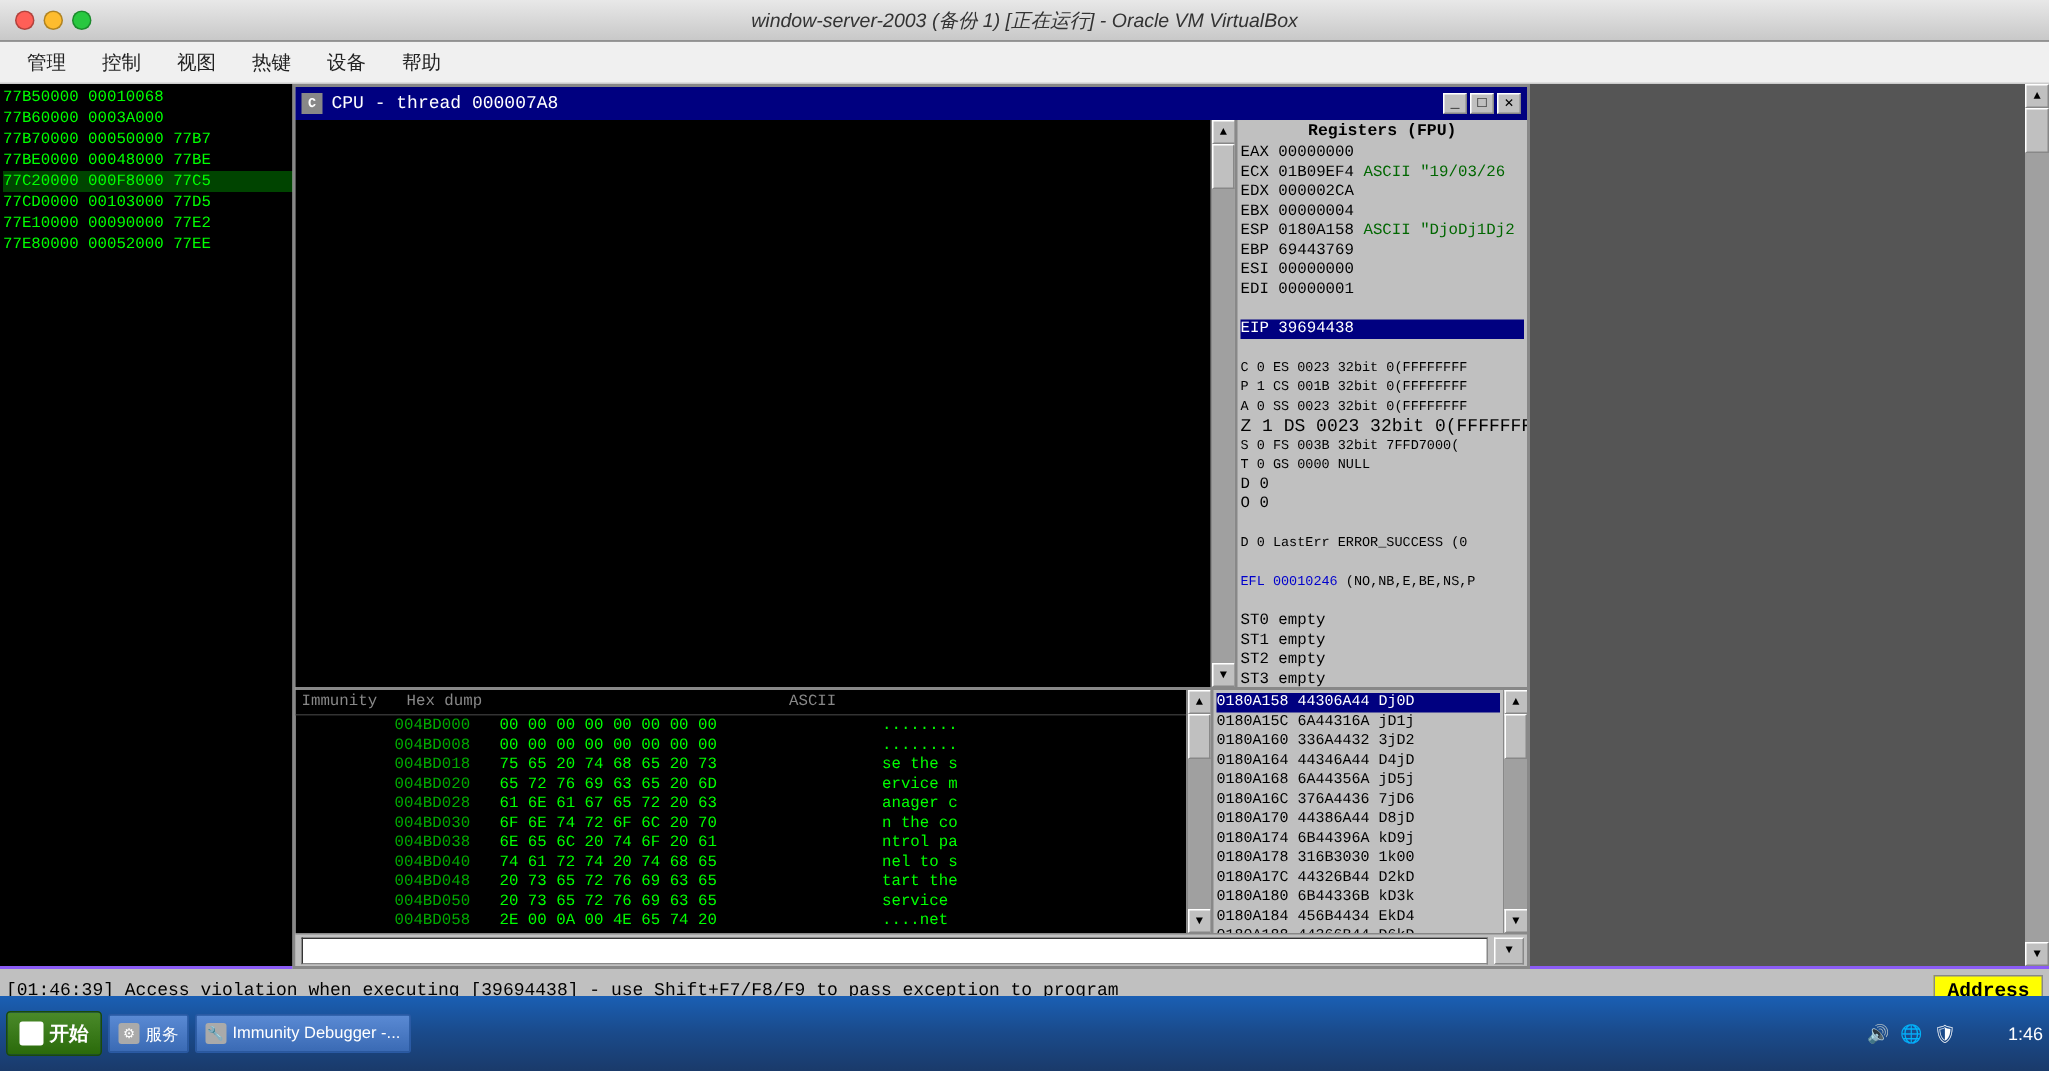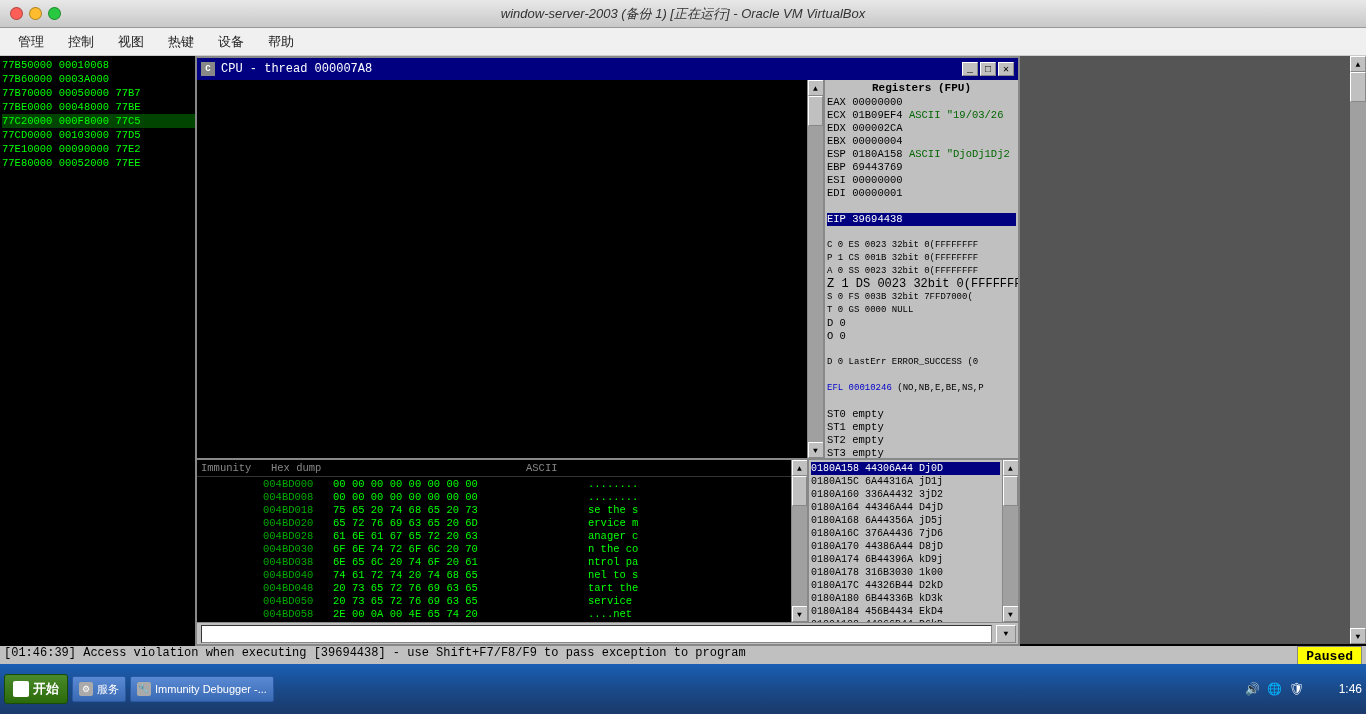--- a/index.html
+++ b/index.html
@@ -269,23 +269,23 @@
       width: 16px;
       background: #c0c0c0;
       border-left: 1px solid #888;
     }
 
     
     #status-bar {
       width: 100%;
       height: 30px;
       background: #c0c0c0;
-      border-top: 2px solid #000000;
-      display: flex;
-      align-items: flex-start;
+      border-top: 2px solid #8b5cf6;
+      display: flex;
+      align-items: center;
       padding: 0 4px;
       font-size: 12px;
       font-family: 'Courier New', monospace;
       color: #000;
       gap: 4px;
     }
     #status-message {
       flex: 1;
       font-size: 12px;
     }
@@ -665,21 +665,21 @@
     <div class="scroll-arrow">▲</div>
     <div class="scroll-track" style="flex:1;">
       <div class="scroll-thumb"></div>
     </div>
     <div class="scroll-arrow">▼</div>
   </div>
 </div>
 
 <div id="status-bar">
   <span id="status-message">[01:46:39] Access violation when executing [39694438] - use Shift+F7/F8/F9 to pass exception to program</span>
-  <span id="status-paused">Paused</span>
+  <span id="status-paused">Address</span>
 </div>
 
 <div id="taskbar">
   <div id="start-btn">
     <div class="start-icon">⊞</div>
     <span>开始</span>
   </div>
 
   <div class="taskbar-btn">
     <div class="taskbar-icon">⚙</div>

